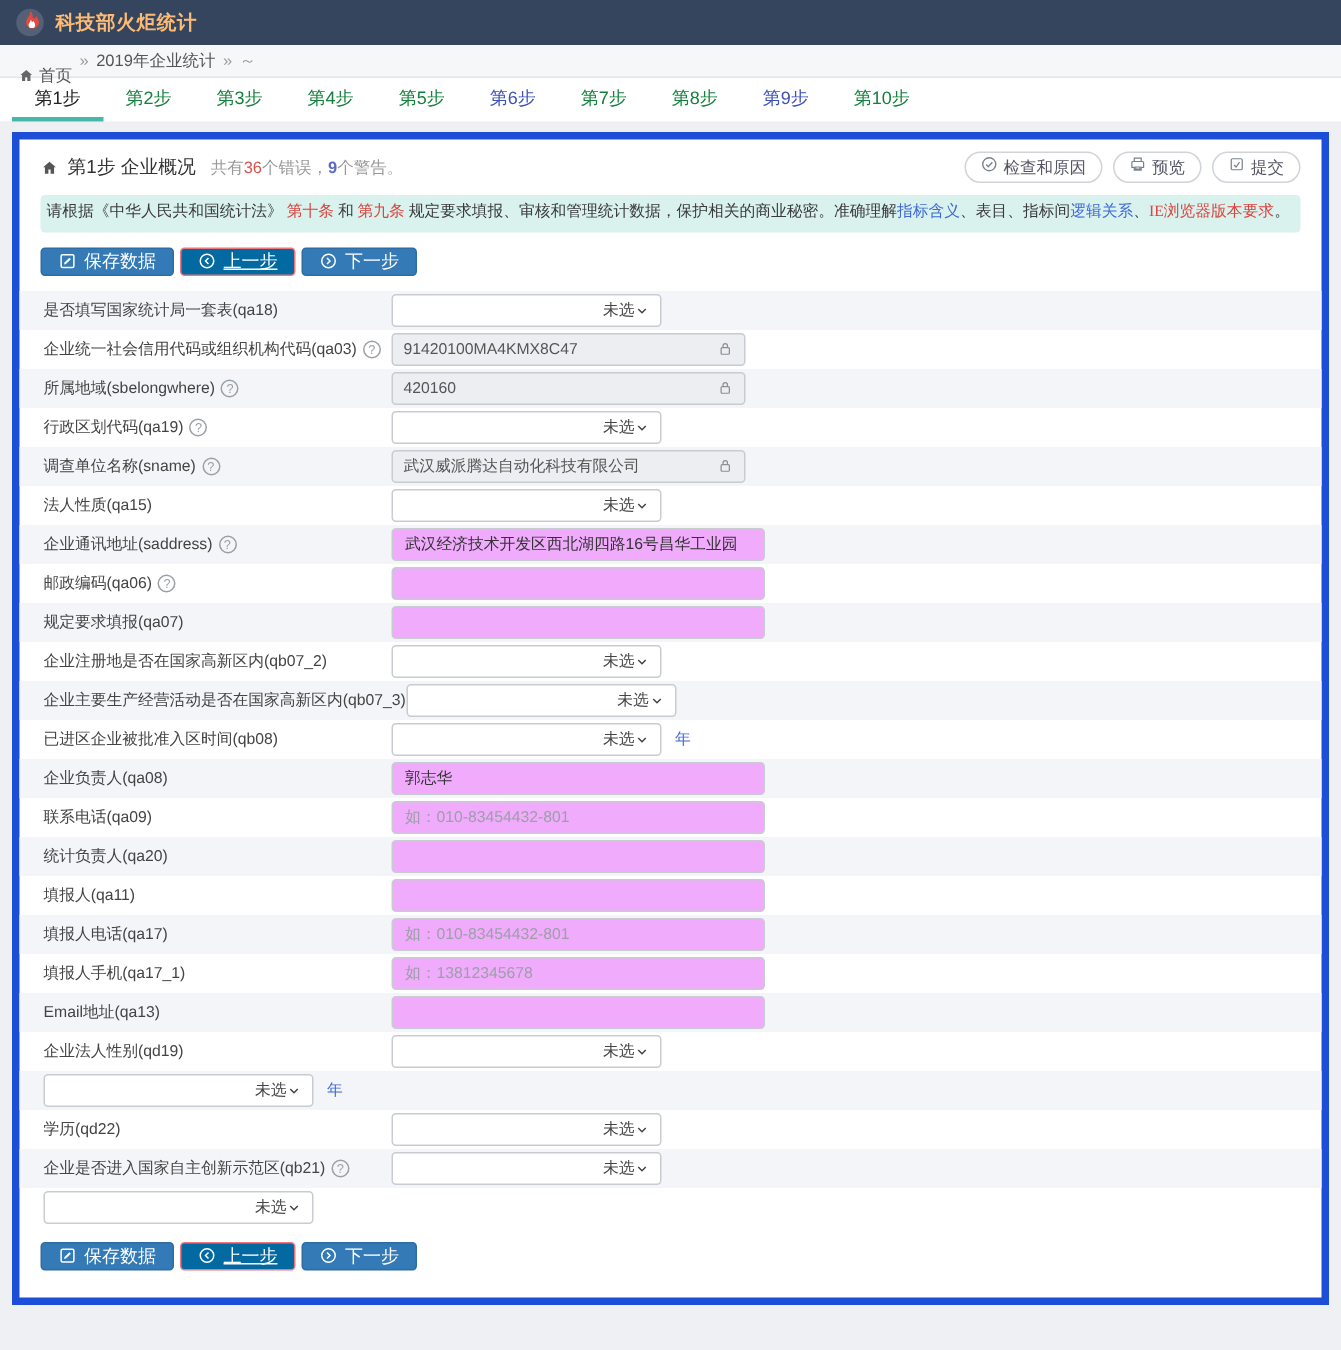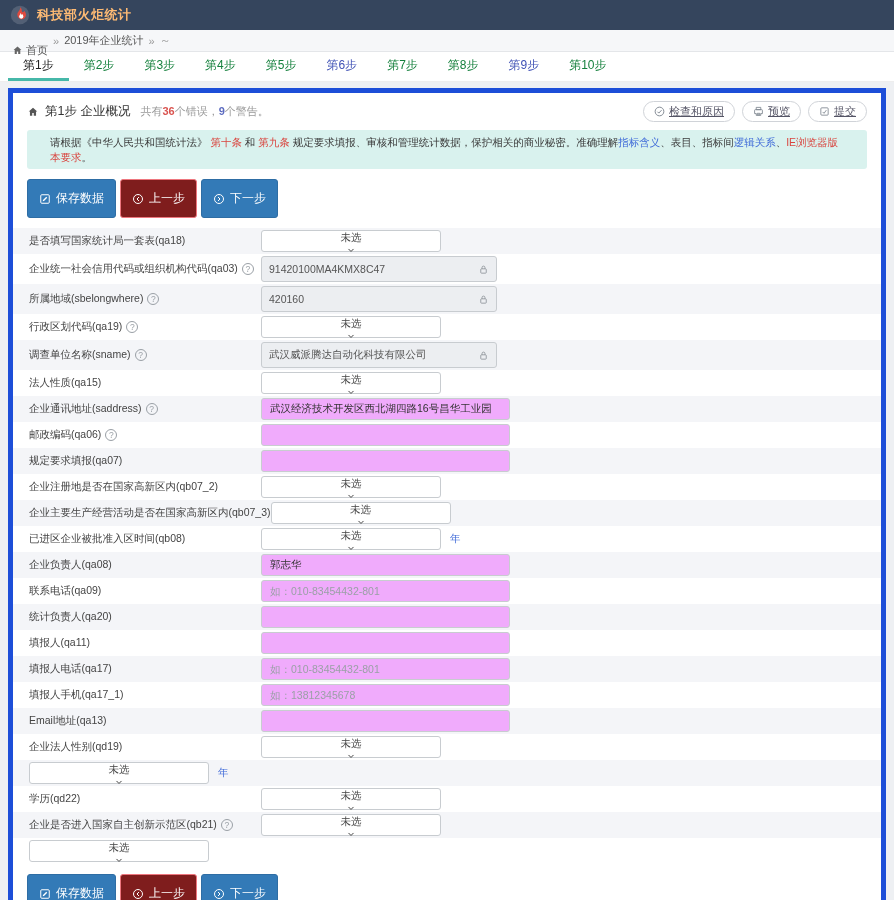--- a/index.html
+++ b/index.html
@@ -21,47 +21,47 @@
   .tab { padding:0 15px; font-size:12px; color:#15803d; line-height:27px; cursor:pointer; border-bottom:3px solid transparent; }
   .tab.active { color:#222; border-bottom-color:#46b8a9; }
   .tab.highlight { color:#3f51b5; }
 
   
   .card { margin:6px 8px 0 8px; background:#fff; border:5px solid #1d4ed8; padding-bottom:8px; }
   .card-head { display:flex; justify-content:space-between; align-items:center; padding:8px 14px 6px 14px; }
   .head-left { display:flex; align-items:center; gap:6px; font-size:12px; color:#333; }
   .head-title { font-size:12.5px; color:#333; }
   .head-stats { font-size:11px; color:#999; margin-left:4px; }
-  .stat-err { color:#d9534f; font-weight:bold; }
+  .stat-err { color:#d9534f; font-weight:normal; }
   .stat-warn { color:#5c6bc0; font-weight:bold; }
   .head-actions { display:flex; gap:7px; }
-  .pill { display:flex; align-items:center; gap:4px; border:1px solid #d0d3d8; border-radius:12px; background:#fff; padding:2px 10px; font-size:11px; color:#556; cursor:pointer;text-decoration:underline; }
-
-  
-  .notice { margin:2px 14px 0 14px; background:#d9f2ee; border-radius:3px; padding:5px 23px; font-size:10.5px; color:#3a3a3a; line-height:1.4; }
+  .pill { display:flex; gap:4px; border:1px solid #d0d3d8; border-radius:12px; background:#fff; padding:2px 10px; font-size:11px; color:#556; cursor:pointer; }
+
+  
+  .notice { margin:2px 14px 0 14px; background:#d9f2ee; border-radius:3px; padding:5px 4px; font-size:10.5px; color:#3a3a3a; line-height:1.4;font-family:Liberation Serif, serif; }
   .notice .seg-red { color:#d9453f; }
   .notice .seg-blue { color:#3f6ad8; }
 
   
   .btn-row { display:flex; gap:4px; margin:10px 14px; }
-  .btn { display:flex; align-items:center; gap:5px; font-size:12px; padding:10px 11px; border-radius:3px; color:#fff; border:1px solid transparent; cursor:pointer; }
+  .btn { display:flex; align-items:center; gap:5px; font-size:12px; padding:0 11px; border-radius:3px; color:#fff; border:1px solid transparent; cursor:pointer; }
   .btn.primary { background:#337ab7; border-color:#2e6da4; }
-  .btn.pink { background:#7f1d1d; border-color:#ee767e; }
+  .btn.pink { background:#0369a1; border-color:#ee767e;text-decoration:underline; }
 
   
   .form { margin-top:4px; }
   .form-row { display:flex; align-items:center; min-height:26px; padding:2px 16px; }
   .form-row.odd { background:#f4f5f8; }
   .row-label { flex:0 0 232px; font-size:10.5px; color:#444; white-space:nowrap; display:flex; align-items:center; gap:4px; }
   .row-ctrl { display:flex; align-items:center; }
   .help { width:12px; height:12px; border:1px solid #9aa0a6; border-radius:50%; color:#9aa0a6; font-size:8.5px; line-height:10px; text-align:center; flex:0 0 12px; cursor:pointer; }
-  .sel { position:relative; width:180px; height:22px; border:1px solid #c8ccd0; border-radius:3px; background:#fff; display:flex; align-items:center; justify-content:space-between; padding:0 7px; font-size:10.5px; color:#444; cursor:pointer;flex-direction:column; }
+  .sel { position:relative; width:180px; height:22px; border:1px solid #c8ccd0; border-radius:3px; background:#fff; display:flex; align-items:center; justify-content:flex-end; padding:0 7px; font-size:10.5px; color:#444; cursor:pointer; }
   .txt { width:249px; height:22px; border:1px solid #c8ccd0; border-radius:3px; padding:0 8px; font-size:10.5px; color:#333; background:#f0abfc; font-family:"Liberation Sans","DejaVu Sans",sans-serif; }
   .txt::placeholder { color:#9aa0a6; }
-  .ro { width:236px; height:22px; border:1px solid #c8ccd0; border-radius:3px; background:#eceef1; display:flex; align-items:center; justify-content:space-between; padding:12px 7px; font-size:10.5px; color:#555; }
+  .ro { width:236px; height:22px; border:1px solid #c8ccd0; border-radius:3px; background:#eceef1; display:flex; align-items:center; justify-content:space-between; padding:0 7px; font-size:10.5px; color:#555; }
   .suffix { margin-left:9px; color:#3f6ad8; font-size:10.5px; }
   .ico { display:inline-flex; }
   .ico svg { display:block; }
 </style>
 </head>
 <body>
 
 <div class="navbar">
   <span class="logo">
     <svg viewBox="0 0 24 24">

